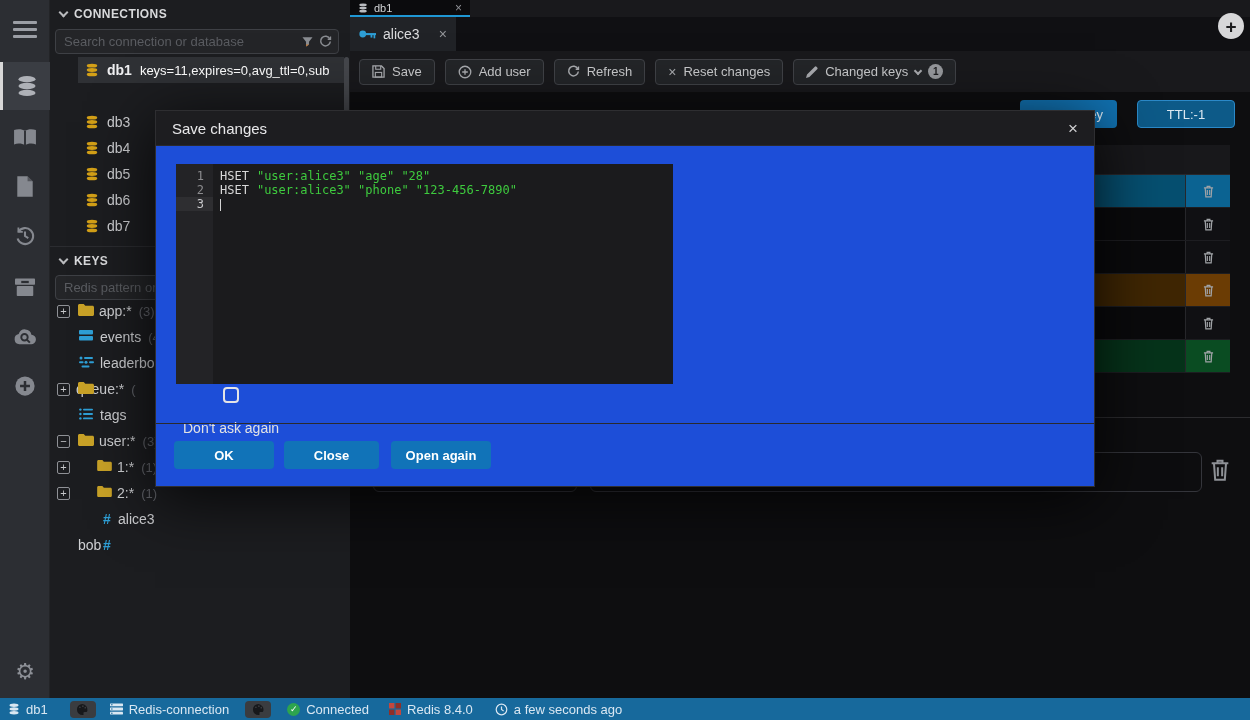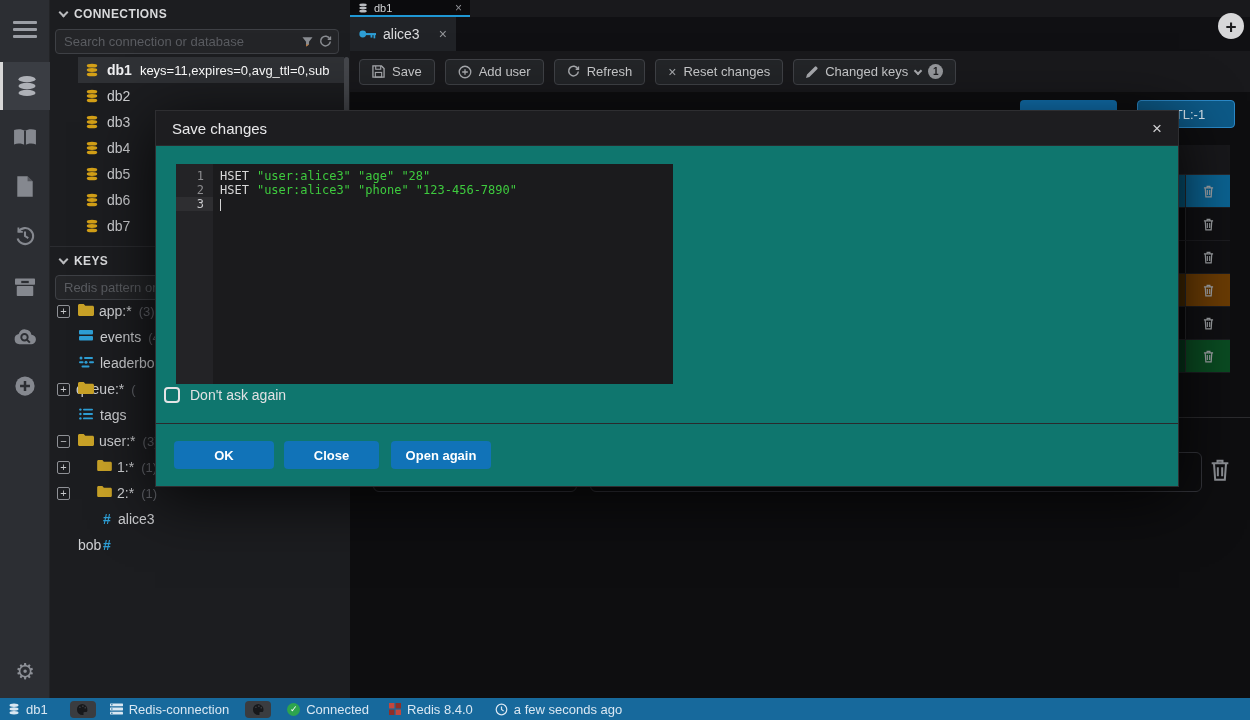--- a/index.html
+++ b/index.html
@@ -72,36 +72,36 @@
   .ft-row.modified { background:#3f2603; } .ft-row.modified .del-cell { background:#6b3c04; }
   .ft-row.added { background:#06331a; } .ft-row.added .del-cell { background:#0a4c22; }
 
   .hdivider { position:absolute; left:0; top:417px; width:900px; height:1px; background:#2c2c2f; }
   .af-input { position:absolute; top:452px; height:40px; background:#0d0d0f; border:1px solid #34353b; border-radius:6px; }
   .af-input.name { left:23px; width:204px; }
   .af-input.value { left:240px; width:612px; }
   .af-trash { position:absolute; left:860px; top:458px; color:#8e9196; cursor:pointer; }
 
   
-  .modal { position:absolute; left:155px; top:110px; width:1024px; height:377px; background:#0f766e; border:1px solid #2e2e31; box-shadow:0 12px 60px rgba(0,0,0,.8); z-index:20; }
+  .modal { position:absolute; left:155px; top:110px; width:940px; height:377px; background:#1d4ed8; border:1px solid #2e2e31; box-shadow:0 12px 60px rgba(0,0,0,.8); z-index:20; }
   .m-header { position:absolute; left:0; top:0; width:100%; height:35px; background:#1d1d20; border-bottom:1px solid #2a2a2d; display:flex; align-items:center; padding:0 16px; }
   .m-title { color:#e8e8ea; font-size:15px; }
   .m-close { margin-left:auto; color:#cfcfd1; font-size:17px; cursor:pointer; line-height:1; }
   .editor { position:absolute; left:20px; top:53px; width:497px; height:220px; background:#1b1b1d; font-family:"DejaVu Sans Mono", monospace; font-size:12px; cursor:text; }
   .ed-line { display:flex; height:14px; line-height:14px; }
   .ed-gutter { width:37px; background:#232326; color:#8b8b8e; text-align:right; padding-right:9px; }
   .ed-line.active .ed-gutter { background:#2e2e31; color:#c8c8cb; }
   .ed-code { padding-left:7px; white-space:pre; }
   .kw { color:#d8d8d8; margin-right:8px; }
   .str { color:#3ecb3e; }
   .cursor { display:inline-block; width:1px; height:12px; background:#d4d4d4; vertical-align:middle; }
   .ed-pad-top { height:5px; background:transparent; display:flex; }
   .ed-pad-top .g { width:37px; background:#232326; height:100%; }
   .ed-fill { position:absolute; left:0; top:47px; bottom:0; width:37px; background:#232326; }
-  .cb-row { position:absolute; left:8px; top:276px; display:flex; align-items:center; gap:10px; cursor:pointer; }
+  .cb-row { position:absolute; left:27px; top:276px; display:flex; align-items:center; gap:17px; cursor:pointer;flex-direction:column; }
   .cb-box { width:16px; height:16px; border:2px solid #e4e4e6; border-radius:4px; background:transparent; }
   .cb-label { color:#e2e2e4; font-size:14px; }
   .m-footer { position:absolute; left:0; bottom:0; width:100%; height:63px; border-top:1px solid #2a2a2d; }
   .m-btn { position:absolute; top:17px; height:28px; border-radius:4px; background:#1173b8; color:#fff; font-size:13px; font-weight:bold; display:flex; align-items:center; justify-content:center; cursor:pointer; }
   .m-ok { left:18px; width:100px; }
   .m-closebtn { left:128px; width:95px; }
   .m-open { left:235px; width:100px; }
 
   
   .statusbar { position:absolute; left:0; bottom:0; width:1250px; height:22px; background:#17699c; display:flex; align-items:center; color:#d9e7f2; font-size:13px; z-index:30; }
@@ -218,30 +218,20 @@
       <div class="inner">
         <svg width="14" height="14" viewBox="0 0 16 16" fill="#d4a017">
             <ellipse cx="8" cy="3" rx="6" ry="2.2"></ellipse>
             <ellipse cx="8" cy="8" rx="6" ry="2.2"></ellipse>
             <ellipse cx="8" cy="13" rx="6" ry="2.2"></ellipse>
           </svg>
         <span class="db-name">db1</span>
         <span class="db-info">keys=11,expires=0,avg_ttl=0,sub</span>
       </div>
     </div>
-    <div class="db-row" style="top:83px">
-        <div class="inner">
-          <svg width="14" height="14" viewBox="0 0 16 16" fill="#d4a017">
-            <ellipse cx="8" cy="3" rx="6" ry="2.2"></ellipse>
-            <ellipse cx="8" cy="8" rx="6" ry="2.2"></ellipse>
-            <ellipse cx="8" cy="13" rx="6" ry="2.2"></ellipse>
-          </svg>
-          <span class="db-name">db2</span>
-        </div>
-      </div>
     <div class="db-row" style="top:109px">
         <div class="inner">
           <svg width="14" height="14" viewBox="0 0 16 16" fill="#d4a017">
             <ellipse cx="8" cy="3" rx="6" ry="2.2"></ellipse>
             <ellipse cx="8" cy="8" rx="6" ry="2.2"></ellipse>
             <ellipse cx="8" cy="13" rx="6" ry="2.2"></ellipse>
           </svg>
           <span class="db-name">db3</span>
         </div>
       </div>

